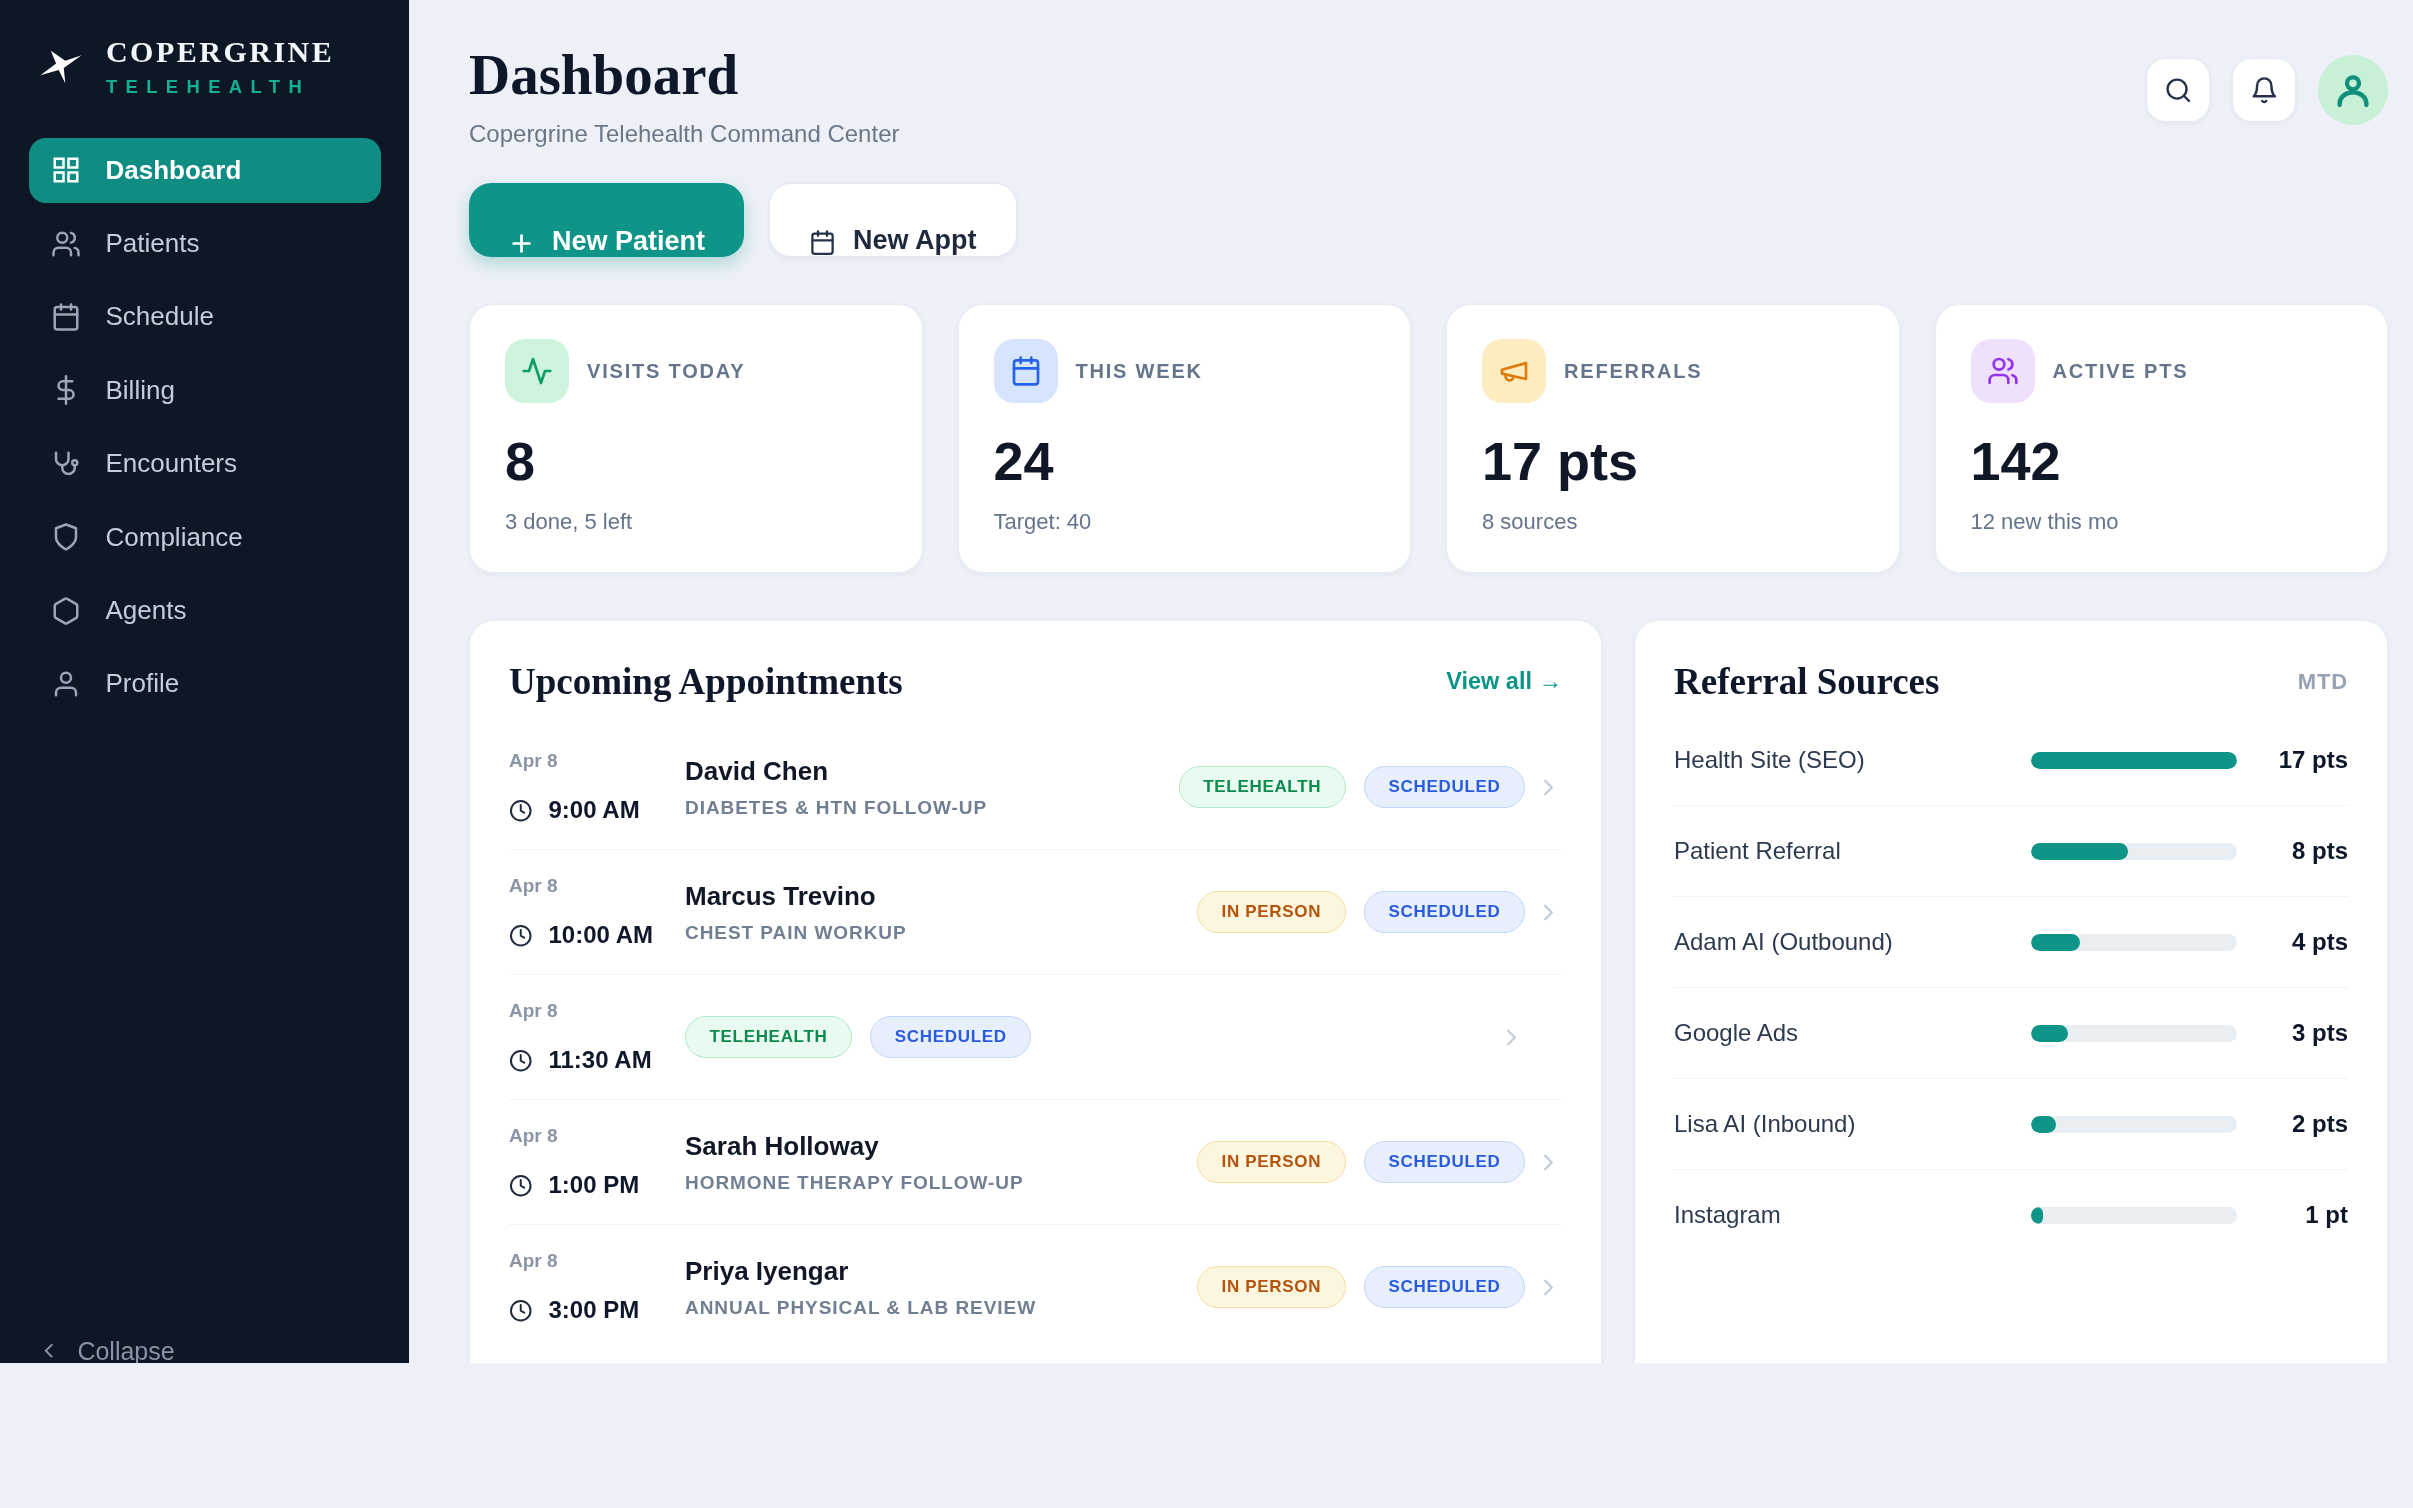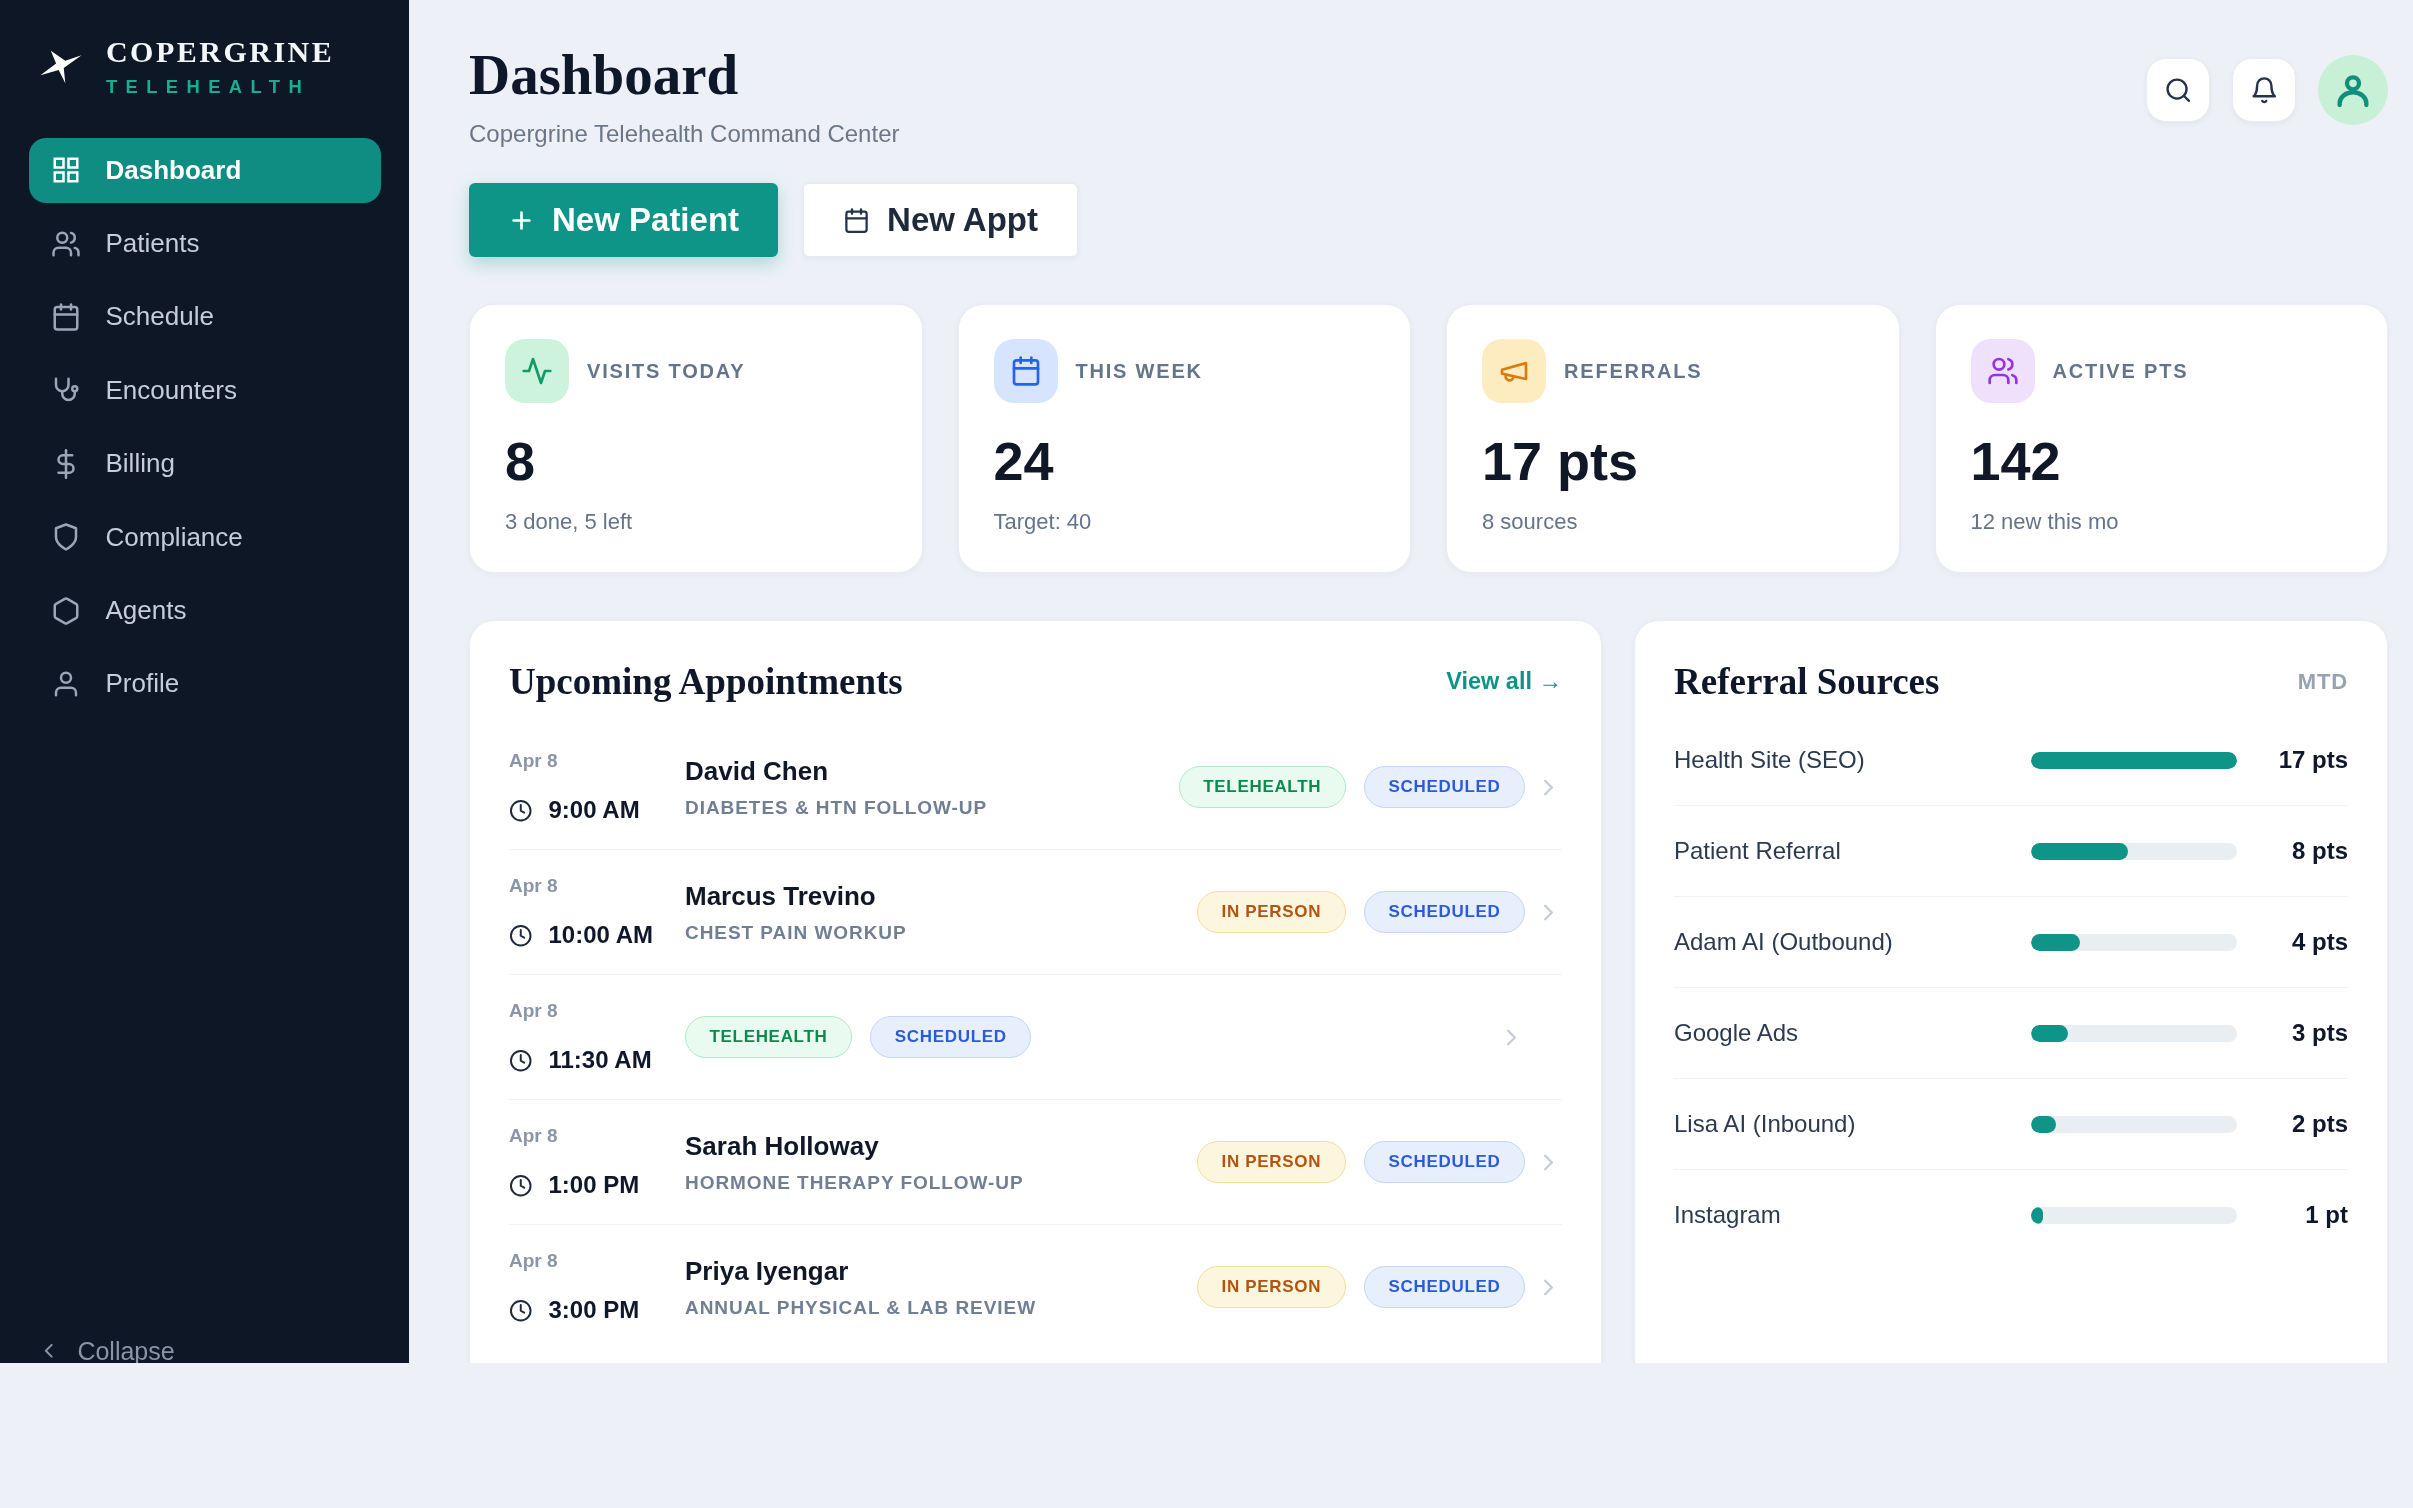--- a/index.html
+++ b/index.html
@@ -35,22 +35,22 @@
   .header-actions { display:flex; align-items:center; gap:22px; margin-top:13.4px; }
   .icon-btn { width:64px; height:64px; border-radius:20px; background:#fff; border:1.7px solid #e8ecf2;
     display:flex; align-items:center; justify-content:center; cursor:pointer;
     box-shadow:0 1.7px 5px rgba(16,24,40,.05); }
   .icon-btn svg { width:28.5px; height:28.5px; color:#25334a; }
   .avatar { width:70px; height:70px; border-radius:50%; background:#c7f0d6; display:flex;
     align-items:center; justify-content:center; cursor:pointer; }
   .avatar svg { width:40px; height:40px; color:#0f8f7c; }
 
   .cta-row { display:flex; gap:25px; margin-top:35px; }
-  .btn { display:flex; align-items:center; gap:17px; height:74px; padding:0 39px; border-radius:6px;
-    font-size:33px; font-weight:700; cursor:pointer; border:none; }
+  .btn { display:flex; align-items:flex-end; gap:17px; height:74px; padding:0 39px; border-radius:22px;
+    font-size:27px; font-weight:700; cursor:pointer; border:none; }
   .btn svg { width:27px; height:27px; }
   .btn-primary { background:#0f9488; color:#fff; box-shadow:0 6.7px 17px rgba(13,148,136,.28); }
   .btn-secondary { background:#fff; color:#1e293b; border:1.7px solid #e6eaf0;
     box-shadow:0 1.7px 5px rgba(16,24,40,.05); }
   .btn-secondary svg { color:#25334a; }
 
   
   .stats { display:grid; grid-template-columns:repeat(4,1fr); gap:35px; margin-top:47px; }
   .card { background:#fff; border:1.7px solid #e9edf3; border-radius:25px;
     box-shadow:0 1.7px 6.7px rgba(16,24,40,.04); }
@@ -142,33 +142,33 @@
       <div class="nav-item">
         <svg viewBox="0 0 24 24" fill="none" stroke="currentColor" stroke-width="2" stroke-linecap="round">
             <rect x="3" y="4" width="18" height="18" rx="2"></rect>
             <line x1="16" y1="2" x2="16" y2="6"></line>
             <line x1="8" y1="2" x2="8" y2="6"></line>
             <line x1="3" y1="10" x2="21" y2="10"></line>
           </svg>
         <span>Schedule</span>
       </div>
       <div class="nav-item">
+        <svg viewBox="0 0 24 24" fill="none" stroke="currentColor" stroke-width="2" stroke-linecap="round">
+            <line x1="12" y1="1" x2="12" y2="23"></line>
+            <path d="M17 5H9.5a3.5 3.5 0 0 0 0 7h5a3.5 3.5 0 0 1 0 7H6"></path>
+          </svg>
+        <span>Billing</span>
+      </div>
+      <div class="nav-item">
         <svg viewBox="0 0 24 24" fill="none" stroke="currentColor" stroke-width="2" stroke-linecap="round" stroke-linejoin="round">
             <path d="M4 3v5a5 5 0 0 0 10 0V3"></path>
             <path d="M9 13v2a5 5 0 0 0 10 0v-2"></path>
             <circle cx="19" cy="11" r="2"></circle>
           </svg>
         <span>Encounters</span>
-      </div>
-      <div class="nav-item">
-        <svg viewBox="0 0 24 24" fill="none" stroke="currentColor" stroke-width="2" stroke-linecap="round">
-            <line x1="12" y1="1" x2="12" y2="23"></line>
-            <path d="M17 5H9.5a3.5 3.5 0 0 0 0 7h5a3.5 3.5 0 0 1 0 7H6"></path>
-          </svg>
-        <span>Billing</span>
       </div>
       <div class="nav-item">
         <svg viewBox="0 0 24 24" fill="none" stroke="currentColor" stroke-width="2" stroke-linejoin="round">
             <path d="M12 22s8-4 8-10V5l-8-3-8 3v7c0 6 8 10 8 10z"></path>
           </svg>
         <span>Compliance</span>
       </div>
       <div class="nav-item">
         <svg viewBox="0 0 24 24" fill="none" stroke="currentColor" stroke-width="2" stroke-linejoin="round">
             <path d="M21 16V8a2 2 0 0 0-1-1.73l-7-4a2 2 0 0 0-2 0l-7 4A2 2 0 0 0 3 8v8a2 2 0 0 0 1 1.73l7 4a2 2 0 0 0 2 0l7-4A2 2 0 0 0 21 16z"></path>

